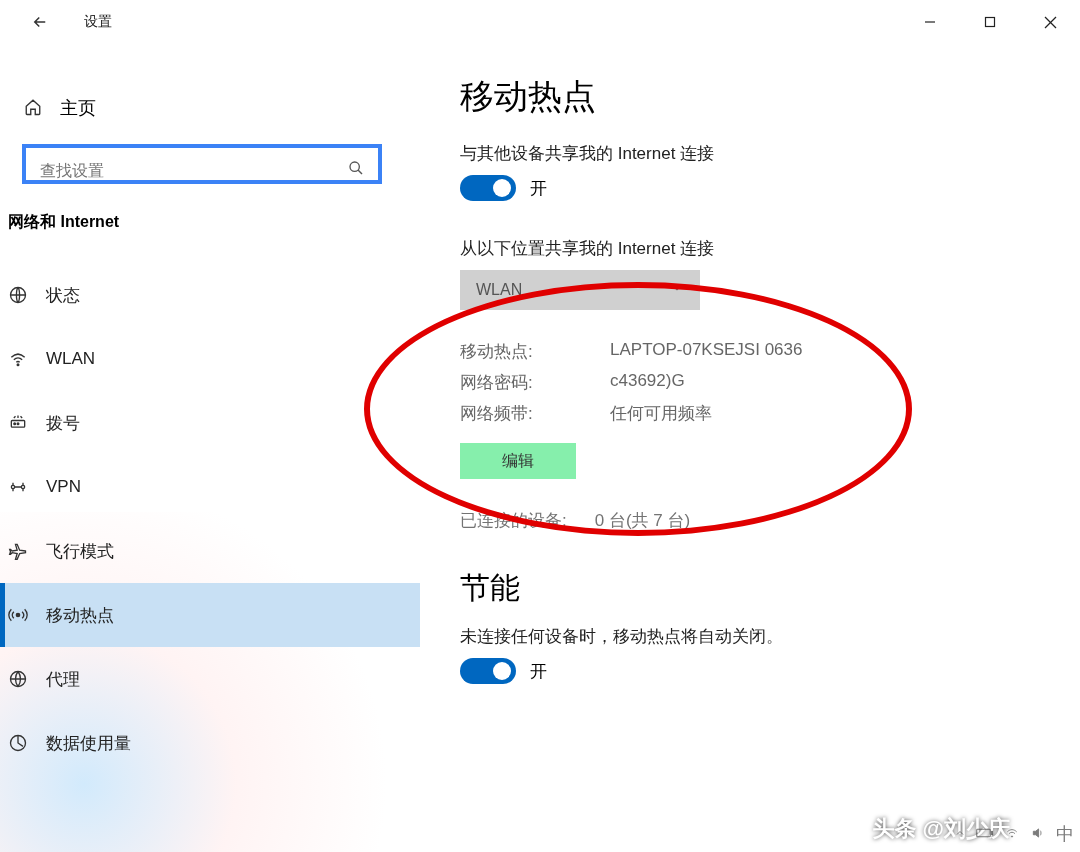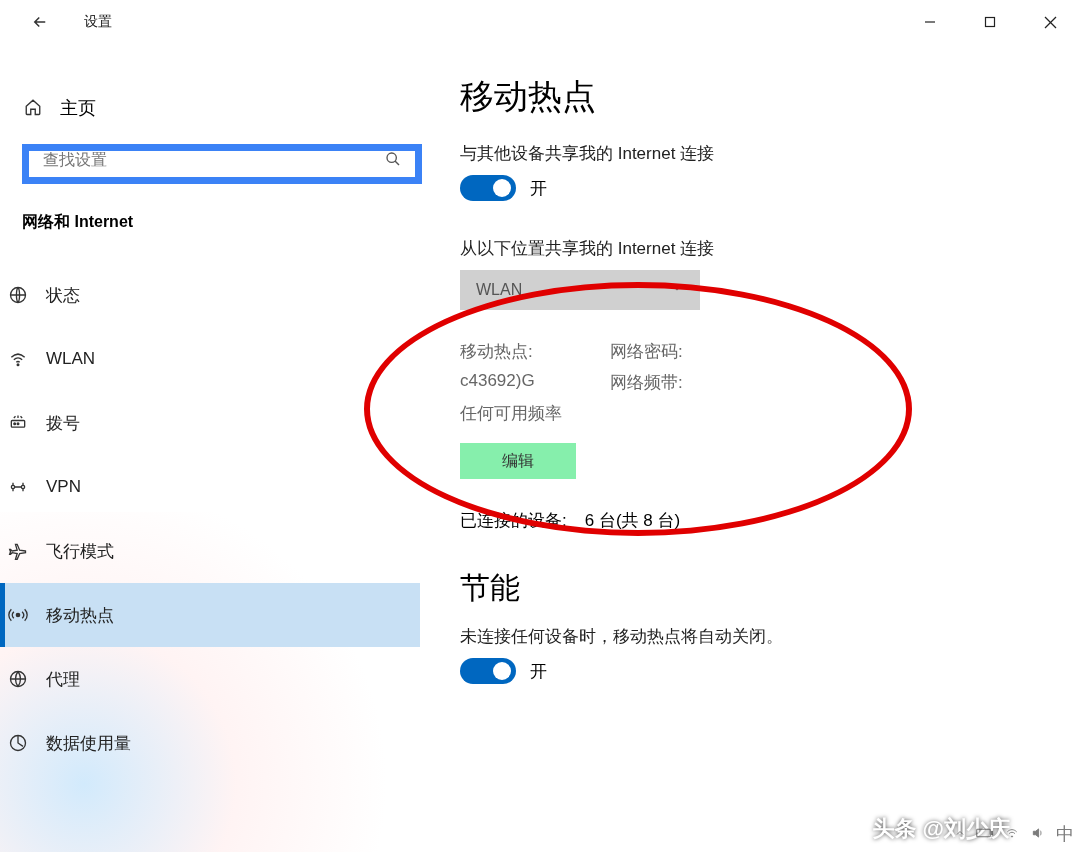--- a/index.html
+++ b/index.html
@@ -13,25 +13,25 @@
 .winbtn { width:60px; height:44px; display:flex; align-items:center; justify-content:center; cursor:pointer; }
 
 
 .container { display:flex; height:808px; }
 .sidebar { width:420px; padding-top:40px; position:relative; }
 .content { flex:1; padding:30px 0 0 40px; position:relative; }
 
 .home-row { display:flex; align-items:flex-end; gap:18px; padding-left:24px; cursor:pointer; height:36px; margin-bottom:24px;}
 .home-row span:last-child { font-size:18px; }
 
-.searchbox { width:400px; height:40px; margin-left:22px; border:7px solid #3b82f6; display:flex; align-items:flex-start; padding:0 14px; margin-bottom:28px;}
+.searchbox { width:360px; height:40px; margin-left:22px; border:4px solid #3b82f6; display:flex; align-items:flex-end; padding:0 14px; margin-bottom:28px;}
 .searchbox input { border:none; outline:none; flex:1; font-size:16px; background:transparent; }
 .search-icon { color:#555; }
 
-.category { font-size:16px; font-weight:600; padding-left:22px; margin-bottom:30px; }
+.category { font-size:16px; font-weight:600; padding-left:8px; margin-bottom:30px; }
 
 .nav { display:flex; flex-direction:column; }
 .nav-item { height:64px; display:flex; align-items:center; gap:18px; padding-left:8px; cursor:pointer; position:relative;}
 .nav-item .icon { width:20px; display:flex; justify-content:center; color:#333; }
 .nav-item .label { font-size:17px; color:#222; }
 .nav-item.active { background:#c8e0f4; }
 .nav-item.active::before { content:""; position:absolute; left:0; top:0; bottom:0; width:5px; background:#0067c0; }
 
 
 h1 { font-size:34px; font-weight:400; margin-bottom:22px; }
@@ -40,21 +40,21 @@
 .toggle { width:56px; height:26px; background:#0067c0; border-radius:13px; position:relative; cursor:pointer;}
 .toggle .knob { width:18px; height:18px; background:#fff; border-radius:50%; position:absolute; top:4px; right:5px; }
 .toggle-label { font-size:17px; }
 
 .dropdown { width:240px; height:40px; background:#d0d0d0; display:flex; align-items:center; justify-content:space-between; padding:0 16px; cursor:pointer; margin-bottom:30px; color:#555;}
 .dropdown .chev { color:#666; }
 
 .info-grid { display:grid; grid-template-columns:150px auto; row-gap:8px; margin-bottom:12px; font-size:17px; color:#666; }
 .editbtn { width:116px; height:36px; background:#86efac; border:none; font-size:16px; color:#333; cursor:pointer; margin-top:6px; margin-bottom:30px;}
 
-.connected-row { display:flex; gap:18px; font-size:17px; margin-bottom:36px; color:#000000;}
+.connected-row { display:flex; gap:28px; font-size:17px; margin-bottom:36px; color:#737373;}
 
 h2 { font-size:30px; font-weight:500; margin-bottom:16px; }
 
 
 .ellipse { position:absolute; left:364px; top:282px; width:548px; height:254px; border:6px solid #e00000; border-radius:50%; pointer-events:none; }
 
 
 .watermark { position:absolute; right:70px; bottom:8px; font-size:22px; font-weight:600; color:#fff; text-shadow:0 0 4px rgba(0,0,0,.7); }
 
 
@@ -211,30 +211,31 @@
     <div class="sub">从以下位置共享我的 Internet 连接</div>
     <div class="dropdown">
       <span>WLAN</span>
       <span class="chev"><svg width="14" height="14" viewBox="0 0 24 24" fill="none" stroke="#666" stroke-width="2">
             <path d="M6 9l6 6 6-6"></path>
           </svg></span>
     </div>
 
     <div class="info-grid">
       <span>移动热点:</span>
+      <span>LAPTOP-07KSEJSI 0636</span>
       <span>网络密码:</span>
       <span>c43692)G</span>
       <span>网络频带:</span>
       <span>任何可用频率</span>
     </div>
     <button class="editbtn">编辑</button>
 
     <div class="connected-row">
       <span>已连接的设备:</span>
-      <span>6 台(共 8 台)</span>
+      <span>0 台(共 7 台)</span>
     </div>
 
     <h2>节能</h2>
     <div class="sub">未连接任何设备时，移动热点将自动关闭。</div>
     <div class="toggle-row">
       <div class="toggle">
           <div class="knob"></div>
         </div>
       <span class="toggle-label">开</span>
     </div>

